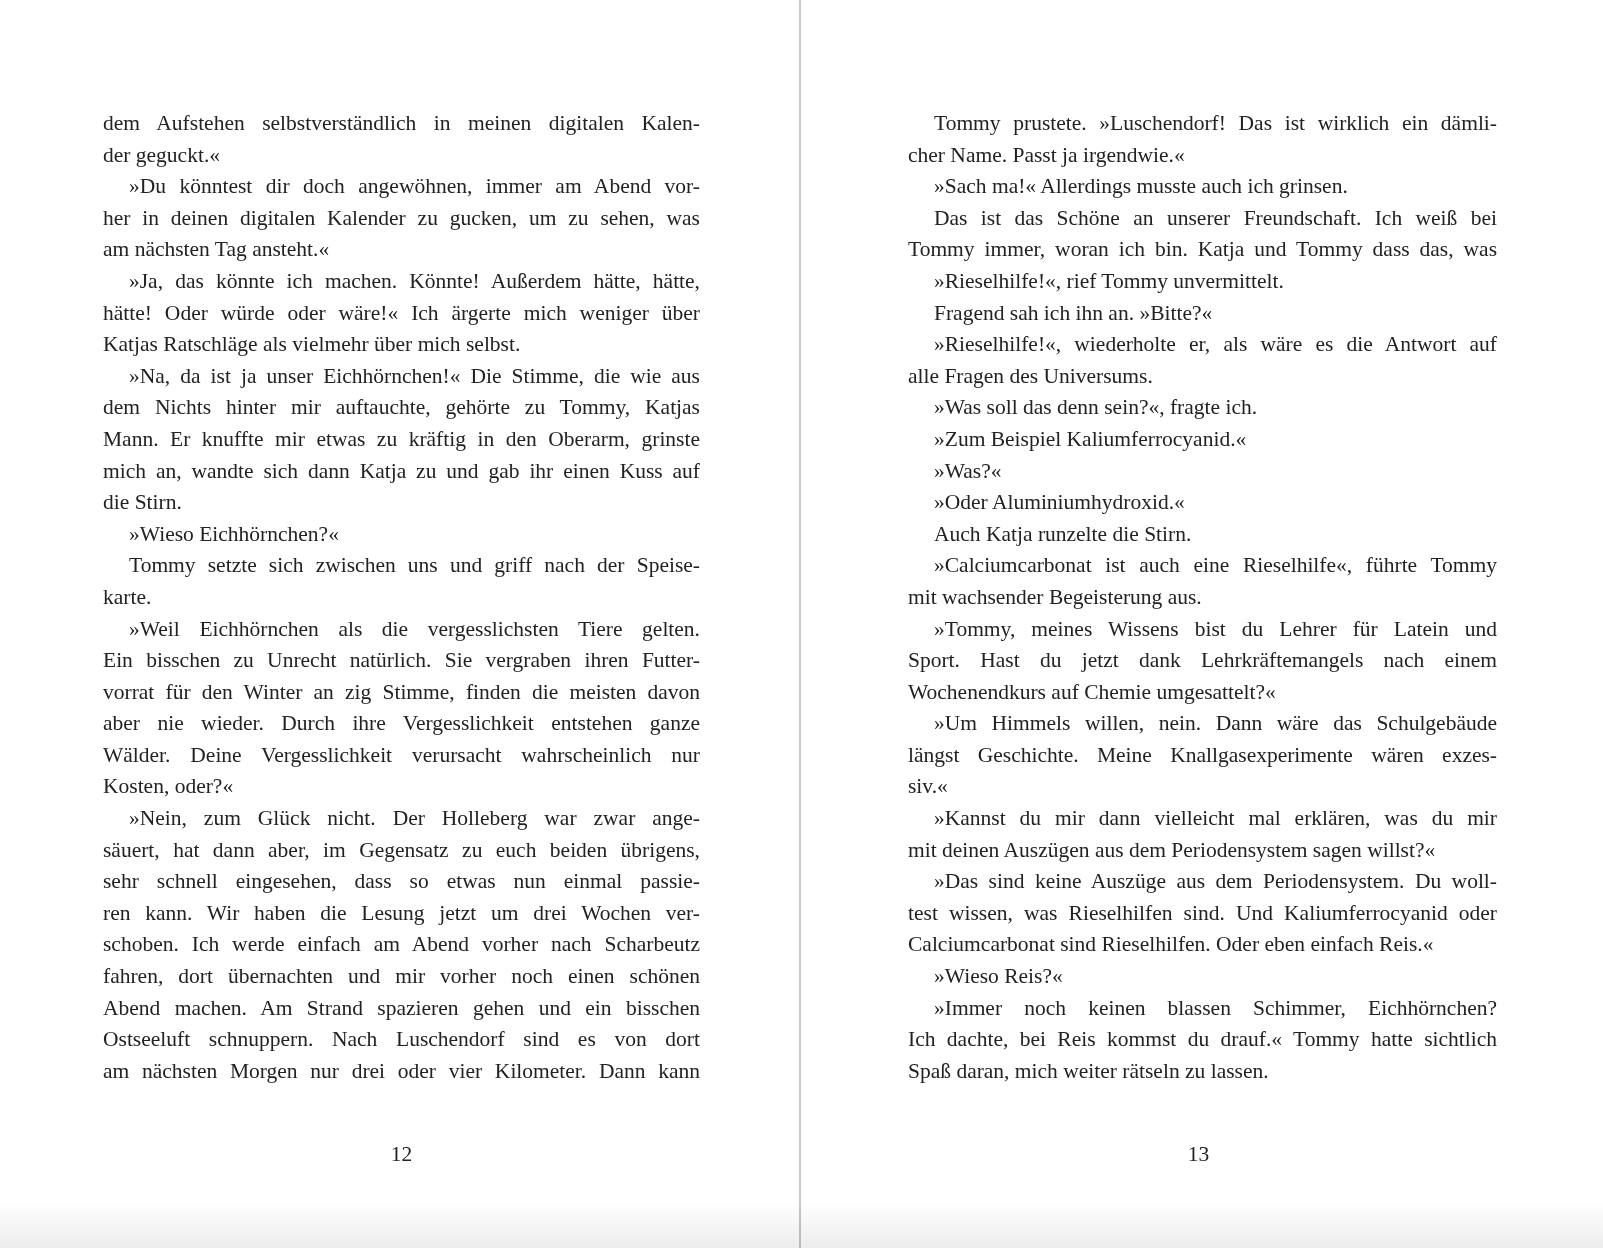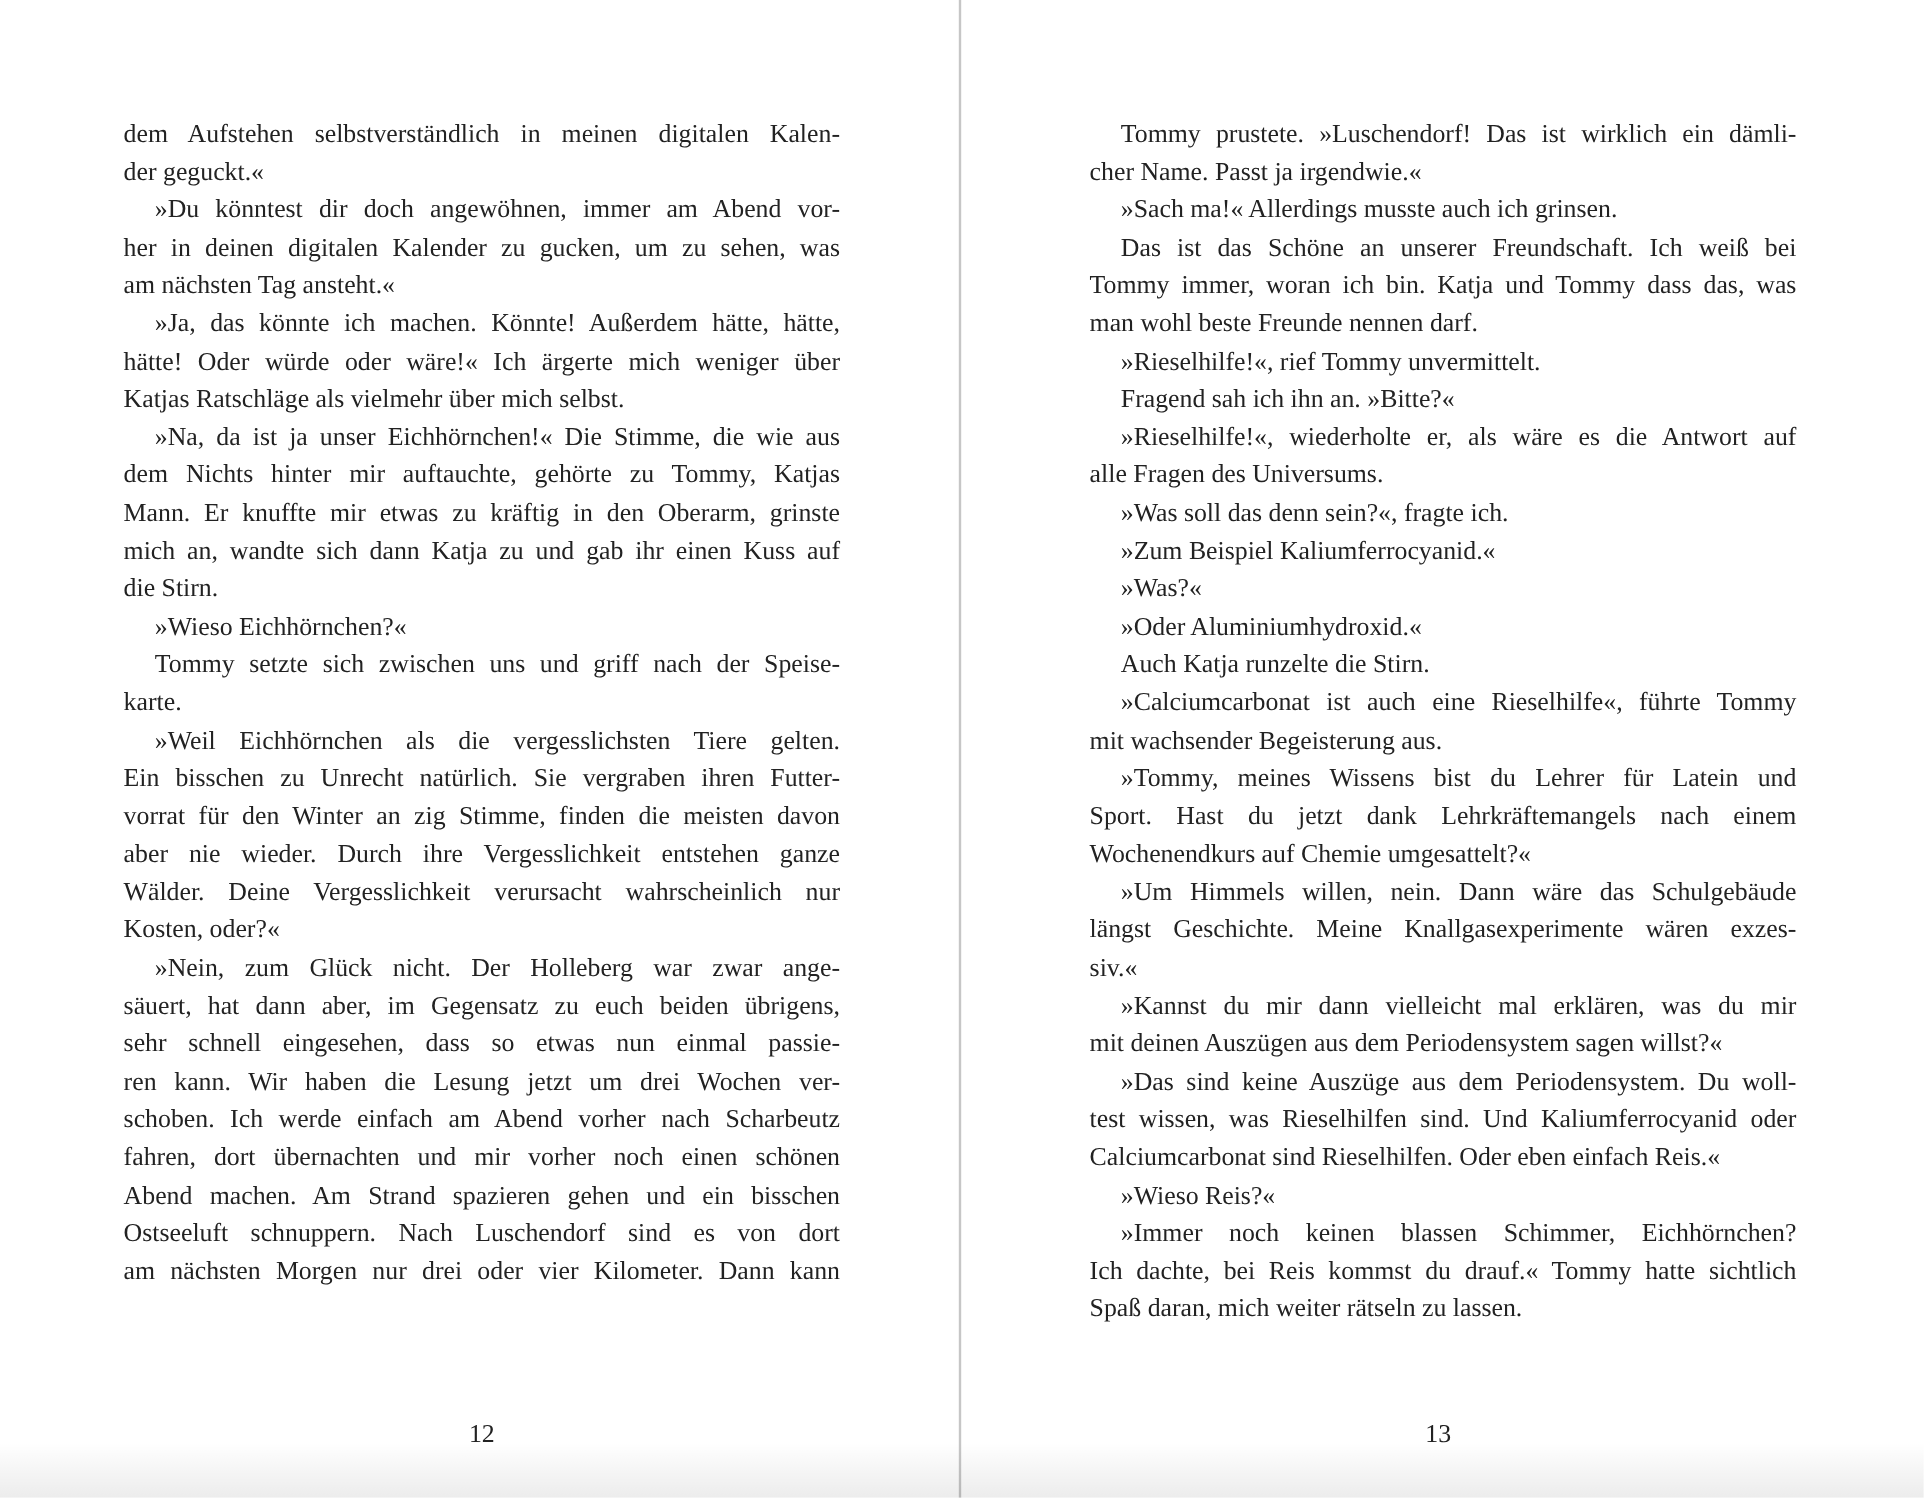--- a/index.html
+++ b/index.html
@@ -21,42 +21,41 @@
   .divider {
     position: absolute;
     left: 799px;
     top: 0;
     width: 2px;
     height: 1248px;
     background: #c6c6c6;
   }
   .text-block {
     position: absolute;
-    top: 96px;
+    top: 108px;
     font-size: 21.5px;
     line-height: 31.6px;
   }
   .text-block.left  { left: 103px; width: 597px; }
   .text-block.right { left: 908px; width: 589px; }
   .line {
     text-align: justify;
     text-align-last: justify;
     white-space: nowrap;
     hyphens: none;
   }
   .line.end { text-align-last: left; }
   .line.indent { padding-left: 26px; }
   .folio {
     position: absolute;
     top: 1142px;
     font-size: 21.5px;
     line-height: 25px;
     text-align: center;
     color: #222222;
-    margin-top: 41px;
   }
   .folio.left  { left: 103px; width: 597px; }
   .folio.right { left: 904px; width: 589px; }
   .bottom-shade {
     position: absolute;
     left: 0;
     bottom: 0;
     width: 1603px;
     height: 46px;
     background: linear-gradient(to bottom, rgba(0,0,0,0) 0%, rgba(0,0,0,0.075) 100%);
@@ -105,21 +104,20 @@
   <div class="folio left">12</div>
 
   <div class="divider"></div>
 
   <div class="text-block right">
       <div class="line indent">Tommy prustete. »Luschendorf! Das ist wirklich ein dämli-</div>
       <div class="line end">cher Name. Passt ja irgendwie.«</div>
       <div class="line indent end">»Sach ma!« Allerdings musste auch ich grinsen.</div>
       <div class="line indent">Das ist das Schöne an unserer Freundschaft. Ich weiß bei</div>
       <div class="line">Tommy immer, woran ich bin. Katja und Tommy dass das, was</div>
-      <div class="line end">man wohl beste Freunde nennen darf.</div>
       <div class="line indent end">»Rieselhilfe!«, rief Tommy unvermittelt.</div>
       <div class="line indent end">Fragend sah ich ihn an. »Bitte?«</div>
       <div class="line indent">»Rieselhilfe!«, wiederholte er, als wäre es die Antwort auf</div>
       <div class="line end">alle Fragen des Universums.</div>
       <div class="line indent end">»Was soll das denn sein?«, fragte ich.</div>
       <div class="line indent end">»Zum Beispiel Kaliumferrocyanid.«</div>
       <div class="line indent end">»Was?«</div>
       <div class="line indent end">»Oder Aluminiumhydroxid.«</div>
       <div class="line indent end">Auch Katja runzelte die Stirn.</div>
       <div class="line indent">»Calciumcarbonat ist auch eine Rieselhilfe«, führte Tommy</div>

